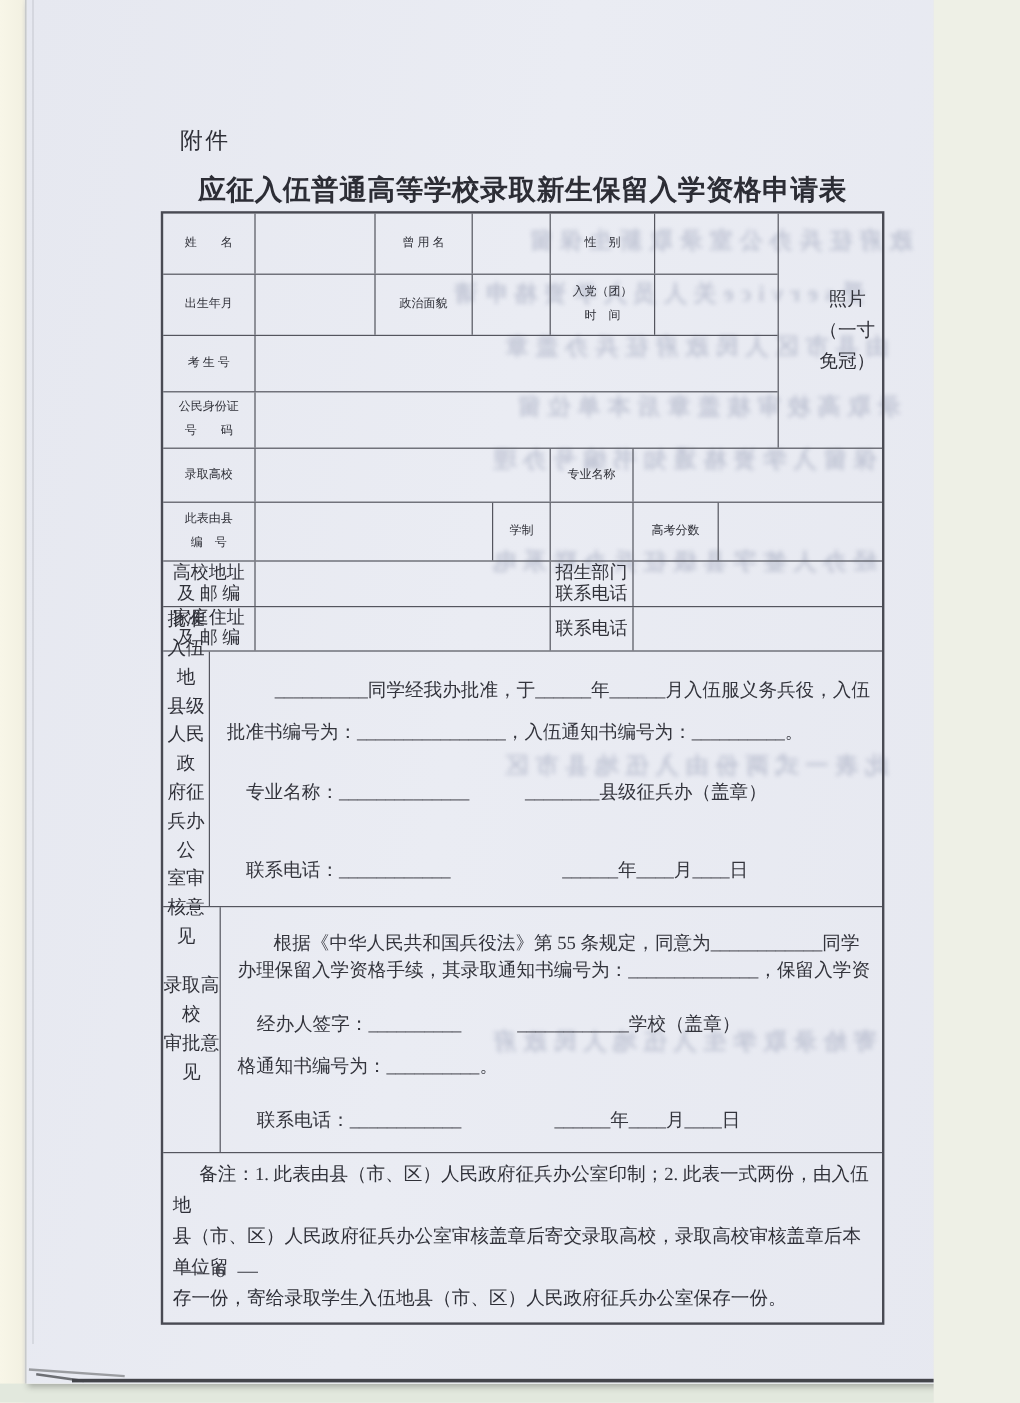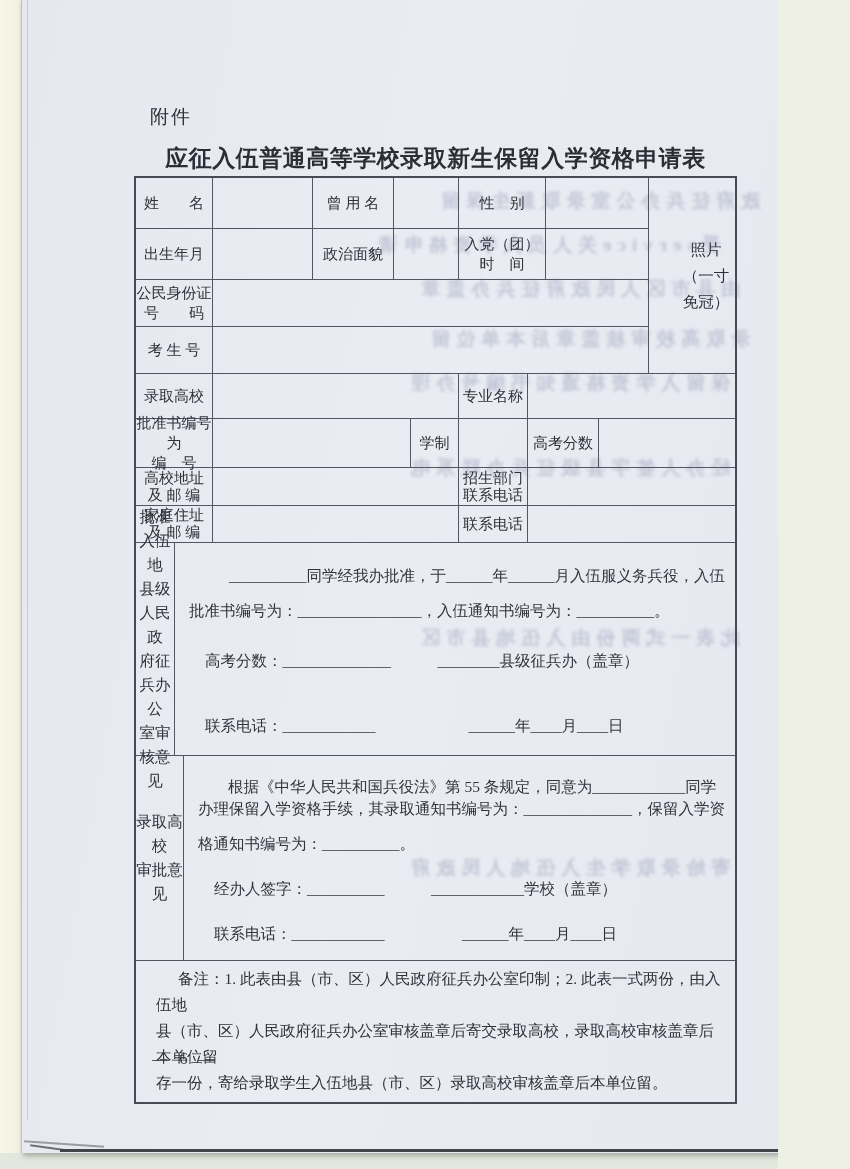--- a/index.html
+++ b/index.html
@@ -21,21 +21,21 @@
                font-family:"Liberation Sans","DejaVu Sans",sans-serif;
                font-size:23px; font-weight:bold; color:#2c2d35; letter-spacing:.5px; }
   .page-number { position:absolute; left:152px; top:1049px; font-size:17px; color:#3a3b43; letter-spacing:3px; }
 
   .form-table { position:absolute; left:134px; top:176px; width:603px; border:2px solid #494a53; color:#2f3038; }
   .row { display:flex; border-top:1px solid #54555e; }
   .row:first-child { border-top:none; }
   .cell { border-left:1px solid #54555e; position:relative; }
   .cell:first-child { border-left:none; }
   .lbl { display:flex; align-items:center; justify-content:center; text-align:center;
-         white-space:pre-line; font-size:15px; line-height:20px; }
+         white-space:pre-line; font-size:10px; line-height:20px; }
   .tight { font-size:15px; line-height:17px; }
   .val { }
   .top-block { display:flex; }
   .top-main { width:512px; }
   .top-main .row:first-child { border-top:none; }
   .photo-cell { flex:1; border-left:1px solid #54555e; display:flex; align-items:center;
                 justify-content:center; text-align:center; white-space:pre-line;
                 font-size:15.5px; line-height:26px;padding-left:28px; }
   .w76{width:76px;} .w100{width:100px;} .w81{width:81px;} .w65{width:65px;} .w87{width:87px;}
   .w246{width:246px;} .w69{width:69px;} .w198{width:198px;} .w48{width:48px;} .w71{width:71px;}
@@ -51,21 +51,21 @@
   .approve-content .ln1 { text-indent:40px; }
   .approve-content .ln2 { margin-top:13px; }
   .approve-content .ln3 { margin-top:28px; text-indent:16px; }
   .approve-content .ln4 { margin-top:43px; text-indent:16px; }
   .school-content { padding-top:20px; }
   .school-content .ln1 { text-indent:30px; }
   .school-content .ln2 { margin-top:0; }
   .school-content .ln3 { margin-top:13px; }
   .school-content .ln4 { margin-top:23px; text-indent:16px; }
   .school-content .ln5 { margin-top:23px; text-indent:16px; }
-  .remarks-cell { width:100%; padding:5px 8px 6px 20px; font-size:15.5px; line-height:26px; color:#2f3038; }
+  .remarks-cell { width:100%; padding:5px 8px 6px 8px; font-size:15.5px; line-height:26px; color:#2f3038; }
   .remarks-cell .rln1 { text-indent:22px; }
 
   .bleed { position:absolute; transform:scaleX(-1); color:rgba(95,105,140,.28);
            filter:blur(1.6px); font-weight:bold; font-size:19px; letter-spacing:6px;
            white-space:nowrap; pointer-events:none; }
 </style>
 </head>
 <body>
 
 <div class="screen">
@@ -100,42 +100,42 @@
         <div class="row">
           <div class="cell lbl w76 h50">出生年月</div>
           <div class="cell val w100 h50"></div>
           <div class="cell lbl w81 h50">政治面貌</div>
           <div class="cell val w65 h50"></div>
           <div class="cell lbl w87 h50">入党（团）
 时　间</div>
           <div class="cell val flex1 h50"></div>
         </div>
         <div class="row">
-          <div class="cell lbl w76 h46">公民身份证
-号　　码</div>
+          <div class="cell lbl w76 h46">考 生 号</div>
           <div class="cell val flex1 h46"></div>
         </div>
         <div class="row">
-          <div class="cell lbl w76 h46">考 生 号</div>
+          <div class="cell lbl w76 h46">公民身份证
+号　　码</div>
           <div class="cell val flex1 h46"></div>
         </div>
       </div>
       <div class="photo-cell">照片
 （一寸免冠）</div>
     </div>
 
     <div class="row">
       <div class="cell lbl w76 h44">录取高校</div>
       <div class="cell val w246 h44"></div>
       <div class="cell lbl w69 h44">专业名称</div>
       <div class="cell val flex1 h44"></div>
     </div>
 
     <div class="row">
-      <div class="cell lbl w76 h48">批准书编号为
+      <div class="cell lbl w76 h48">此表由县
 编　号</div>
       <div class="cell val w198 h48"></div>
       <div class="cell lbl w48 h48">学制</div>
       <div class="cell val w69 h48"></div>
       <div class="cell lbl w71 h48">高考分数</div>
       <div class="cell val flex1 h48"></div>
     </div>
 
     <div class="row">
       <div class="cell lbl tight w76 h37">高校地址
@@ -155,42 +155,42 @@
     </div>
 
     <div class="row" style="height:213px;">
       <div class="sec-label">批准入伍地
 县级人民政
 府征兵办公
 室审核意见</div>
       <div class="sec-content approve-content">
         <div class="ln ln1">__________同学经我办批准，于______年______月入伍服义务兵役，入伍</div>
         <div class="ln ln2">批准书编号为：________________，入伍通知书编号为：__________。</div>
-        <div class="ln ln3">高考分数：______________　　　________县级征兵办（盖章）</div>
+        <div class="ln ln3">专业名称：______________　　　________县级征兵办（盖章）</div>
         <div class="ln ln4">联系电话：____________　　　　　　______年____月____日</div>
       </div>
     </div>
 
     <div class="row" style="height:205px;">
       <div class="sec-label">录取高校
 审批意见</div>
       <div class="sec-content school-content">
         <div class="ln ln1">根据《中华人民共和国兵役法》第 55 条规定，同意为____________同学</div>
         <div class="ln ln2">办理保留入学资格手续，其录取通知书编号为：______________，保留入学资</div>
+        <div class="ln ln4">经办人签字：__________　　　____________学校（盖章）</div>
         <div class="ln ln3">格通知书编号为：__________。</div>
-        <div class="ln ln4">经办人签字：__________　　　____________学校（盖章）</div>
         <div class="ln ln5">联系电话：____________　　　　　______年____月____日</div>
       </div>
     </div>
 
     <div class="row">
       <div class="remarks-cell">
         <div class="rln1">备注：1. 此表由县（市、区）人民政府征兵办公室印制；2. 此表一式两份，由入伍地</div>
         <div>县（市、区）人民政府征兵办公室审核盖章后寄交录取高校，录取高校审核盖章后本单位留</div>
-        <div>存一份，寄给录取学生入伍地县（市、区）录取高校审核盖章后本单位留。</div>
+        <div>存一份，寄给录取学生入伍地县（市、区）人民政府征兵办公室保存一份。</div>
       </div>
     </div>
 
   </div>
 
   <div class="page-number">— 6 —</div>
 
   <div class="stack-edge-2"></div>
   <div class="stack-edge-3"></div>
   <div class="stack-edge-1"></div>

